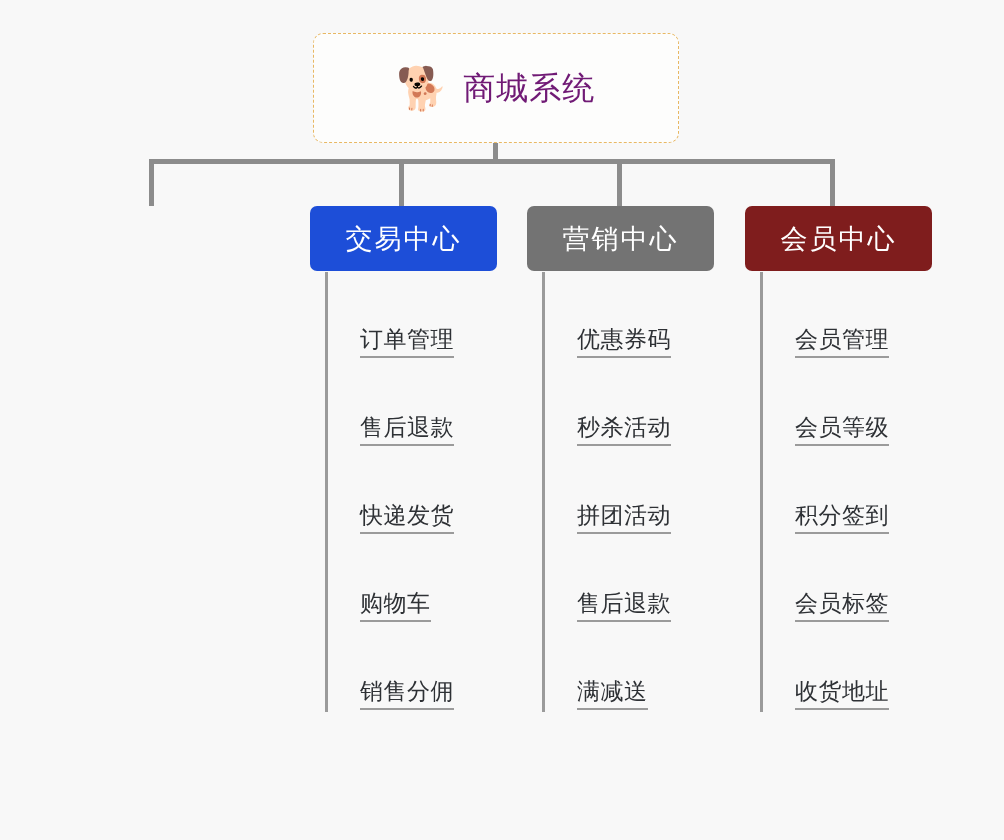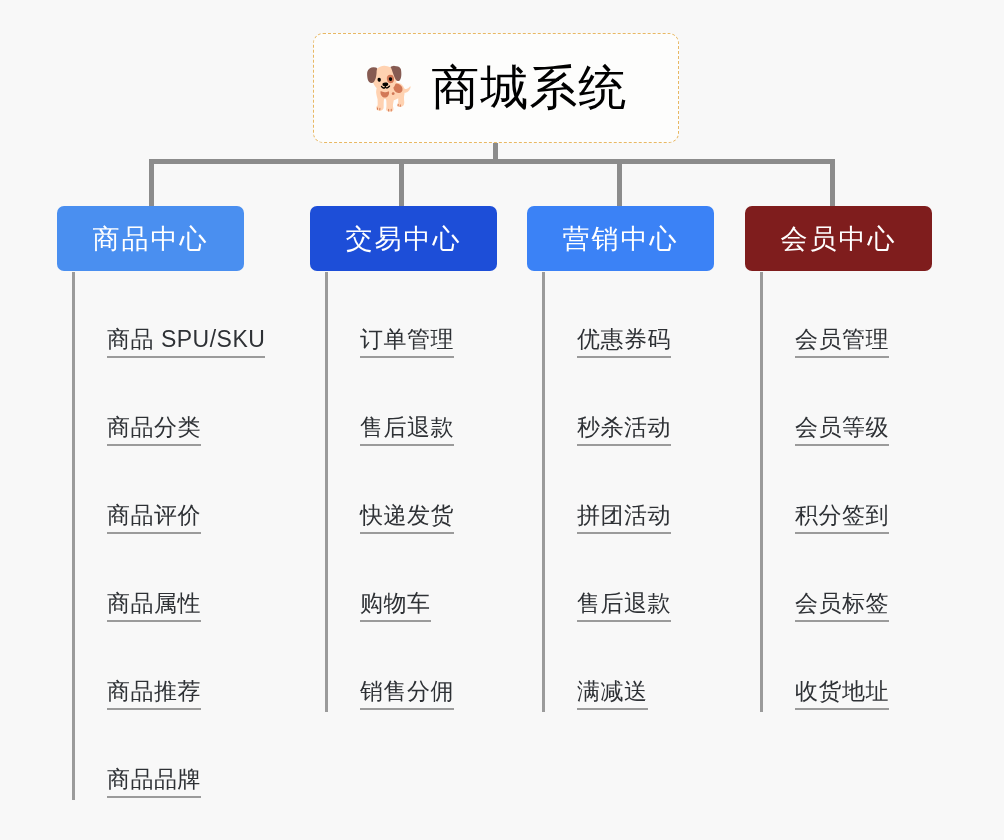--- a/index.html
+++ b/index.html
@@ -35,22 +35,22 @@
     justify-content: center;
     gap: 14px;
   }
   .root-emoji {
     font-size: 42px;
     line-height: 1;
     display: block;
     margin-top: 2px;
   }
   .root-title {
-    font-size: 48px;
-    color: #000000;
+    font-size: 32px;
+    color: #701a75;
     letter-spacing: 1px;
     line-height: 1;
   }
 
   
   .conn { position: absolute; background: #8c8c8c; }
   .conn-stem   { left: 493px; top: 143px;  width: 5px;  height: 20px; }
   .conn-bar    { left: 149px; top: 159px;  width: 686px; height: 5px; }
   .conn-drop   { top: 159px; width: 5px; height: 47px; }
   .conn-drop.d1 { left: 149px; }
@@ -71,21 +71,21 @@
     border-radius: 7px;
     display: flex;
     align-items: center;
     justify-content: center;
     color: #ffffff;
     font-size: 27px;
     letter-spacing: 2px;
   }
   .cat-header.blue   { background: #4a8ff0; }
   .cat-header.red    { background: #1d4ed8; }
-  .cat-header.orange { background: #3b82f6; font-family: Liberation Mono, monospace; }
+  .cat-header.orange { background: #737373; font-family: Liberation Mono, monospace; }
   .cat-header.green  { background: #7f1d1d; }
 
   
   .leaf-list {
     position: relative;
     margin-top: 1px;
     margin-left: 15px;
     border-left: 3px solid #9b9b9b;
     padding-top: 0px;
   }
@@ -118,45 +118,20 @@
     <span class="root-title">商城系统</span>
   </div>
 
   <div class="conn conn-stem"></div>
   <div class="conn conn-bar"></div>
   <div class="conn conn-drop d1"></div>
   <div class="conn conn-drop d2"></div>
   <div class="conn conn-drop d3"></div>
   <div class="conn conn-drop d4"></div>
 
-  <div class="column c1">
-    <div class="cat-header blue">
-      <span>商品中心</span>
-    </div>
-    <div class="leaf-list">
-      <div class="leaf-item">
-        <span class="leaf-text">商品 SPU/SKU</span>
-      </div>
-      <div class="leaf-item">
-        <span class="leaf-text">商品分类</span>
-      </div>
-      <div class="leaf-item">
-        <span class="leaf-text">商品评价</span>
-      </div>
-      <div class="leaf-item">
-        <span class="leaf-text">商品属性</span>
-      </div>
-      <div class="leaf-item">
-        <span class="leaf-text">商品推荐</span>
-      </div>
-      <div class="leaf-item">
-        <span class="leaf-text">商品品牌</span>
-      </div>
-    </div>
-  </div>
 
   <div class="column c2">
     <div class="cat-header red">
       <span>交易中心</span>
     </div>
     <div class="leaf-list">
       <div class="leaf-item">
         <span class="leaf-text">订单管理</span>
       </div>
       <div class="leaf-item">

